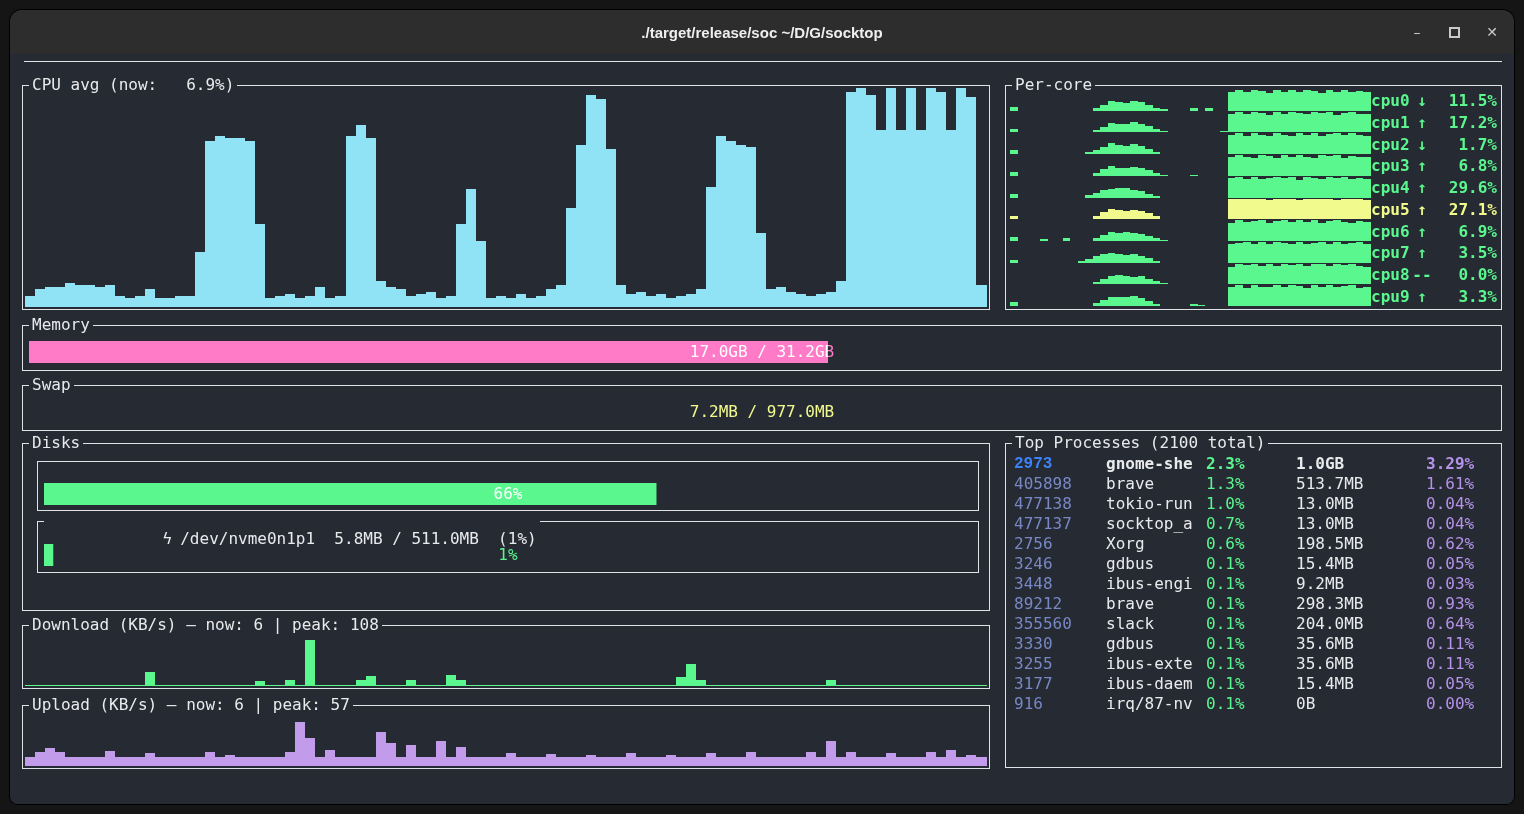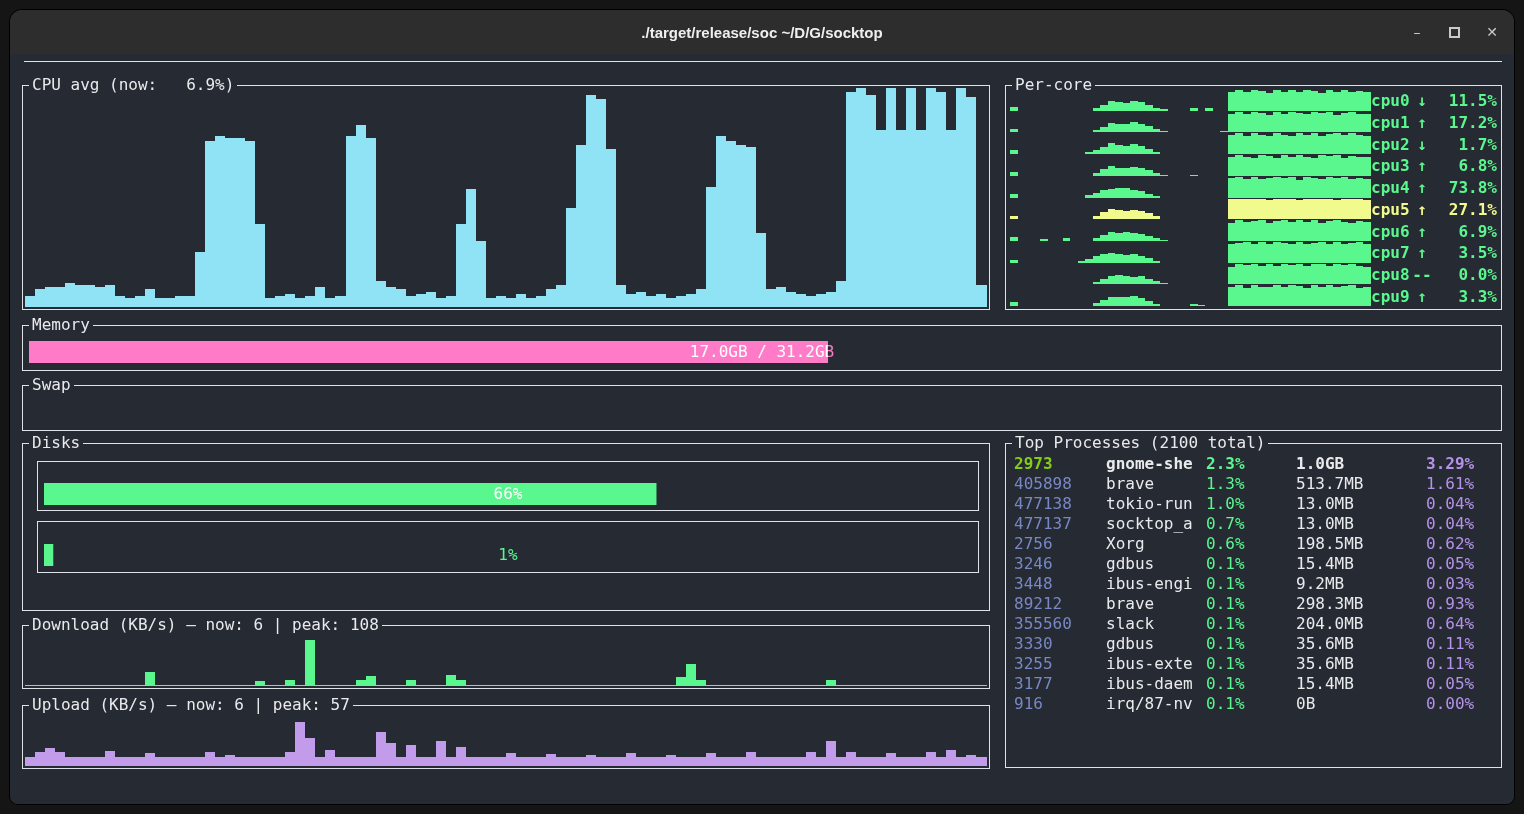--- a/index.html
+++ b/index.html
@@ -42,21 +42,21 @@
   
   .proc-table{position:absolute;left:8px;right:4px;top:10px;}
   .prow{display:grid;grid-template-columns:92px 100px 90px 130px auto;line-height:20px;white-space:pre;}
   .prow.thead{color:var(--thead);font-weight:bold;}
   .prow .c-pid{color:var(--slate);}
   .prow .c-name{color:var(--white);}
   .prow .c-cpu{color:var(--green);}
   .prow .c-mem{color:var(--white);}
   .prow .c-memp{color:var(--memp);}
   .prow.selected{font-weight:bold;}
-  .prow.selected .c-pid{color:#84cc16;}
+  .prow.selected .c-pid{color:#3b82f6;font-family:Liberation Mono, monospace;}
 </style>
 </head>
 <body>
 
 <div class="screen">
   <div class="window">
 
     <div class="titlebar">
       <span class="wtitle">./target/release/soc ~/D/G/socktop</span>
       <div class="controls">
@@ -433,21 +433,21 @@
                 <span style="height: 100%; background: rgb(90, 247, 142);"></span>
                 <span style="height: 94%; background: rgb(90, 247, 142);"></span>
                 <span style="height: 88%; background: rgb(90, 247, 142);"></span>
                 <span style="height: 100%; background: rgb(90, 247, 142);"></span>
                 <span style="height: 92%; background: rgb(90, 247, 142);"></span>
                 <span style="height: 100%; background: rgb(90, 247, 142);"></span>
                 <span style="height: 90%; background: rgb(90, 247, 142);"></span>
                 <span style="height: 94%; background: rgb(90, 247, 142);"></span>
                 <span style="height: 88%; background: rgb(90, 247, 142);"></span>
               </div>
-              <div class="core-label" style="color: rgb(90, 247, 142);"><span class="core-name">cpu4</span><span class="core-arrow">↑</span><span class="core-val"> 73.8%</span></div>
+              <div class="core-label" style="color: rgb(90, 247, 142);"><span class="core-name">cpu4</span><span class="core-arrow">↑</span><span class="core-val"> 29.6%</span></div>
             </div>
             <div class="core-row">
               <div class="spark">
                 <span style="height: 14%; background: rgb(241, 250, 140);"></span>
                 <span style="height: 0%;"></span>
                 <span style="height: 0%;"></span>
                 <span style="height: 0%;"></span>
                 <span style="height: 0%;"></span>
                 <span style="height: 0%;"></span>
                 <span style="height: 0%;"></span>
@@ -715,35 +715,42 @@
         <div class="meter" id="meter-memory">
           <span class="mtext under" style="color: rgb(255, 123, 199);">17.0GB / 31.2GB</span>
           <div class="mfill" style="background: rgb(255, 123, 199); clip-path: inset(0px 45.5% 0px 0px);">
             <span class="mtext over" style="color: rgb(255, 255, 255);">17.0GB / 31.2GB</span>
           </div>
         </div>
       </div>
 
       <div class="panel" style="left:12px;top:331px;width:1480px;height:46px;">
         <span class="ptitle">Swap</span>
+        <div class="meter" id="meter-swap">
+          <span class="mtext under" style="color: rgb(241, 250, 140);">7.2MB / 977.0MB</span>
+
+        </div>
       </div>
 
       <div class="panel" style="left:12px;top:389px;width:968px;height:168px;">
         <span class="ptitle">Disks</span>
 
         <div class="subpanel" style="top:17px;height:50px;">
           <div class="meter" id="meter-disk0" style="bottom:5px;">
             <span class="mtext under" style="color: rgb(90, 247, 142);">66%</span>
             <div class="mfill" style="background: rgb(90, 247, 142); clip-path: inset(0px 34% 0px 0px);">
               <span class="mtext over" style="color: rgb(255, 255, 255);">66%</span>
             </div>
           </div>
         </div>
 
         <div class="subpanel" style="top:77px;height:52px;">
+          <span class="ptitle">
+            <span class="picon">ϟ</span><span>/dev/nvme0n1p1  5.8MB / 511.0MB  (1%)</span>
+          </span>
           <div class="meter" id="meter-disk1" style="bottom:6px;">
             <span class="mtext under" style="color: rgb(90, 247, 142);">1%</span>
             <div class="mfill" style="background: rgb(90, 247, 142); clip-path: inset(0px 99% 0px 0px);">
               <span class="mtext over" style="color: rgb(255, 255, 255);">1%</span>
             </div>
           </div>
         </div>
       </div>
 
       <div class="panel" style="left:12px;top:571px;width:968px;height:64px;">

